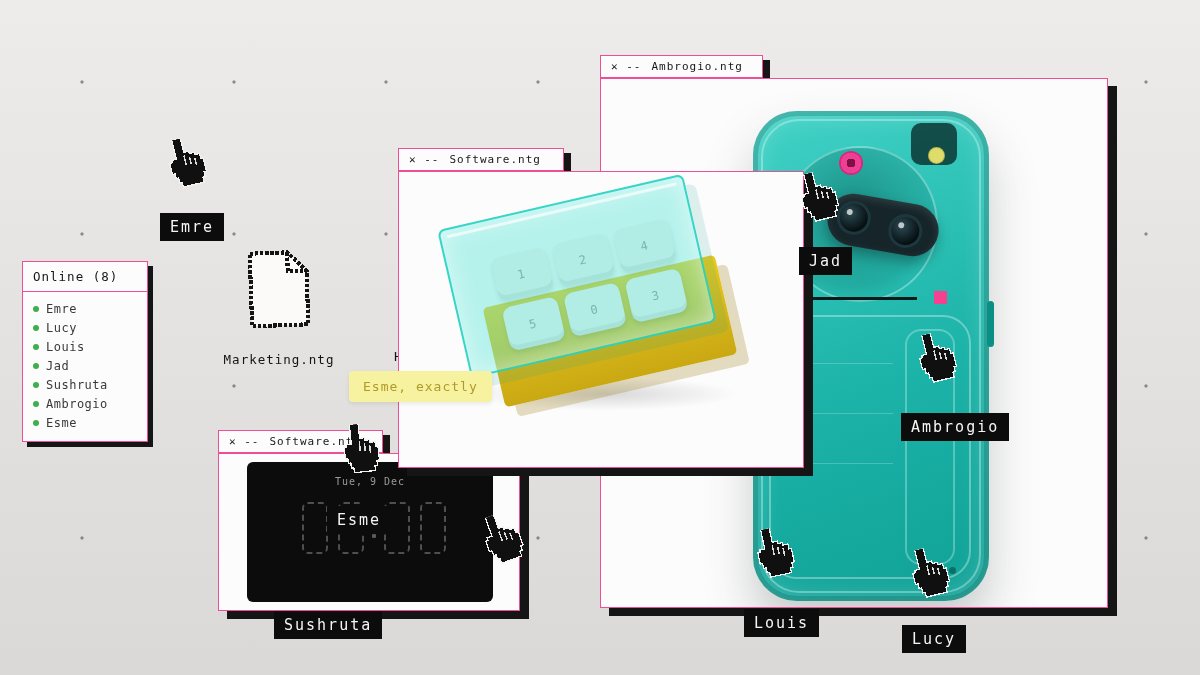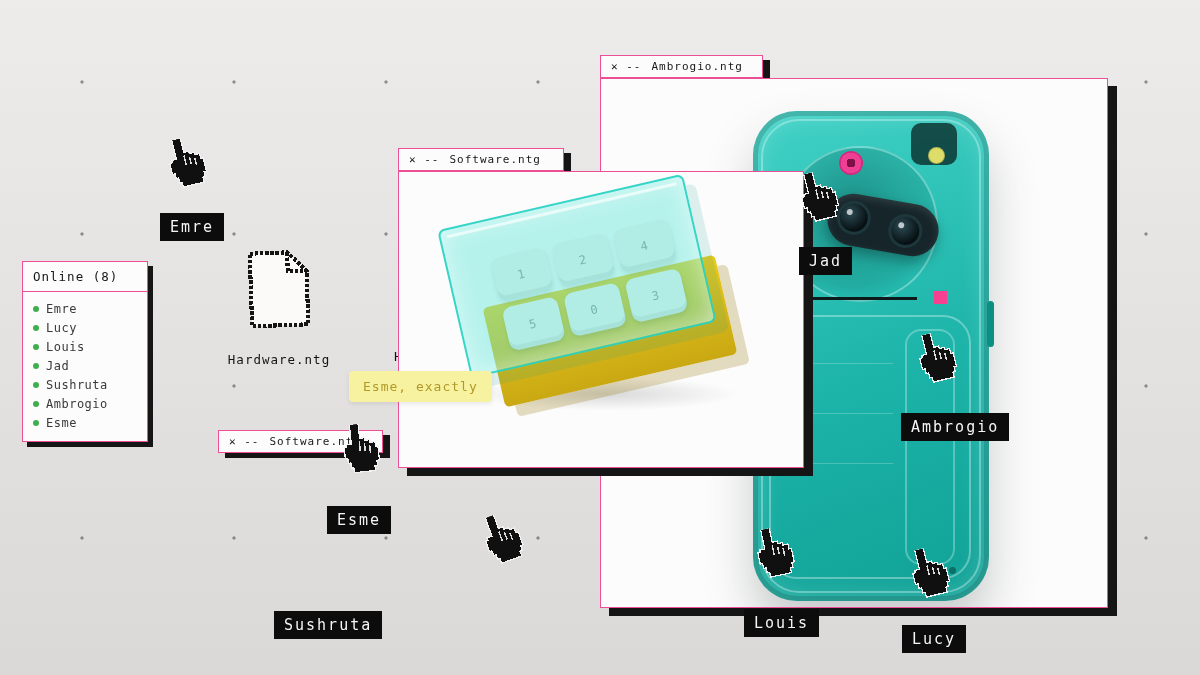--- a/index.html
+++ b/index.html
@@ -147,29 +147,44 @@
           <span>Esme</span>
         </li>
     </ul>
   </aside>
 
   <div class="file">
     <svg width="66" height="82" viewBox="0 0 56 70">
       <path d="M4,4 h32 l16,16 v46 h-48 z" fill="#fbfaf9" stroke="#141414" stroke-width="3.5" stroke-dasharray="3 1.4" shape-rendering="crispEdges"></path>
       <path d="M36,4 v16 h16" fill="none" stroke="#141414" stroke-width="3.5" stroke-dasharray="3 1.4" shape-rendering="crispEdges"></path>
     </svg>
-    <div class="file-label">Hardware.ntg</div>
+    <div class="file-label">Marketing.ntg</div>
   </div>
 
   <div class="partial-label">H</div>
 
   <section class="window win-software" style="left:218px;top:430px;width:302px;height:181px;">
     <div class="tab" style="width:165px;">
       <span class="tab-controls">✕ --</span>
       <span class="tab-title">Software.ntg</span>
+    </div>
+    <div class="body" style="width:302px;height:158px;">
+      <div class="screen">
+        <div class="screen-date">Tue, 9 Dec</div>
+        <div class="clock">
+          <span class="digit"></span>
+          <span class="digit"></span>
+          <span class="colon">
+              <i></i>
+              <i></i>
+            </span>
+          <span class="digit"></span>
+          <span class="digit"></span>
+        </div>
+      </div>
     </div>
   </section>
 
   <section class="window win-hardware" style="left:600px;top:55px;width:508px;height:553px;">
     <div class="tab" style="width:163px;">
       <span class="tab-controls">✕ --</span>
       <span class="tab-title">Ambrogio.ntg</span>
     </div>
     <div class="body" style="width:508px;height:530px;">
       <div class="phone">

